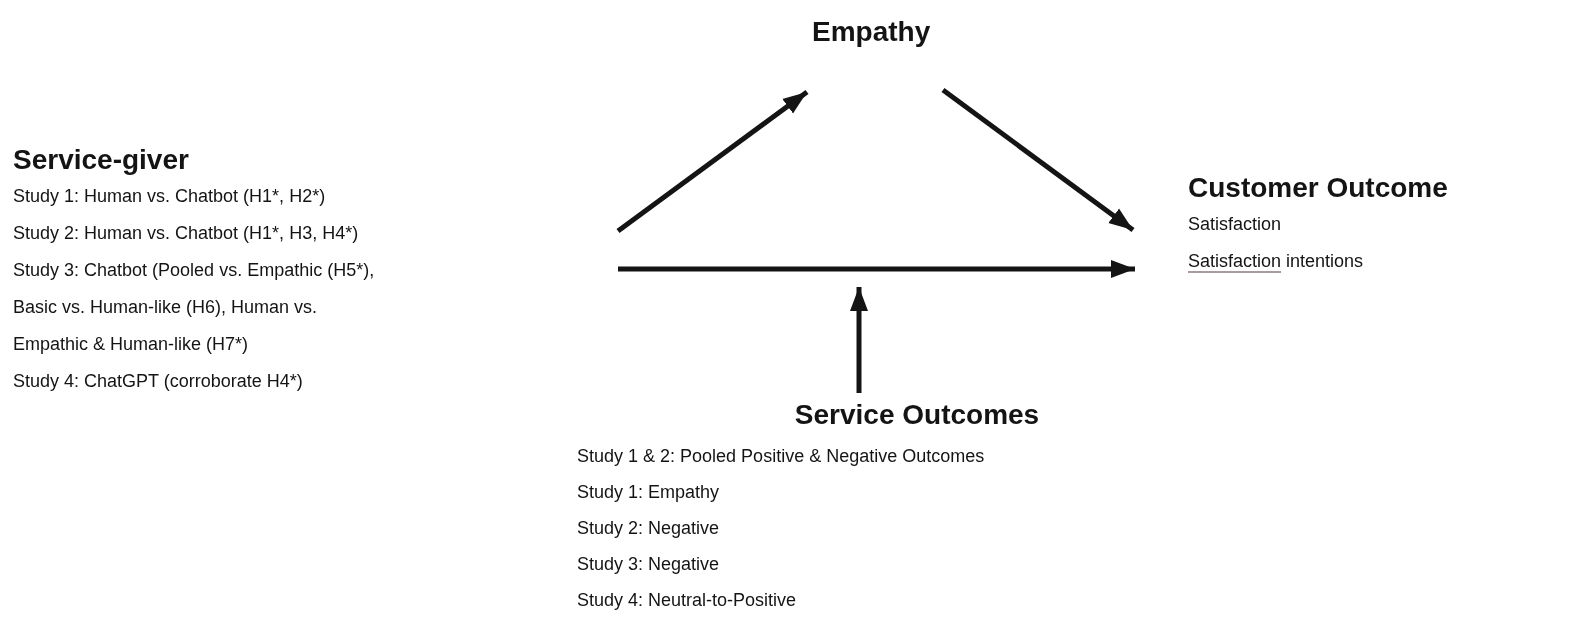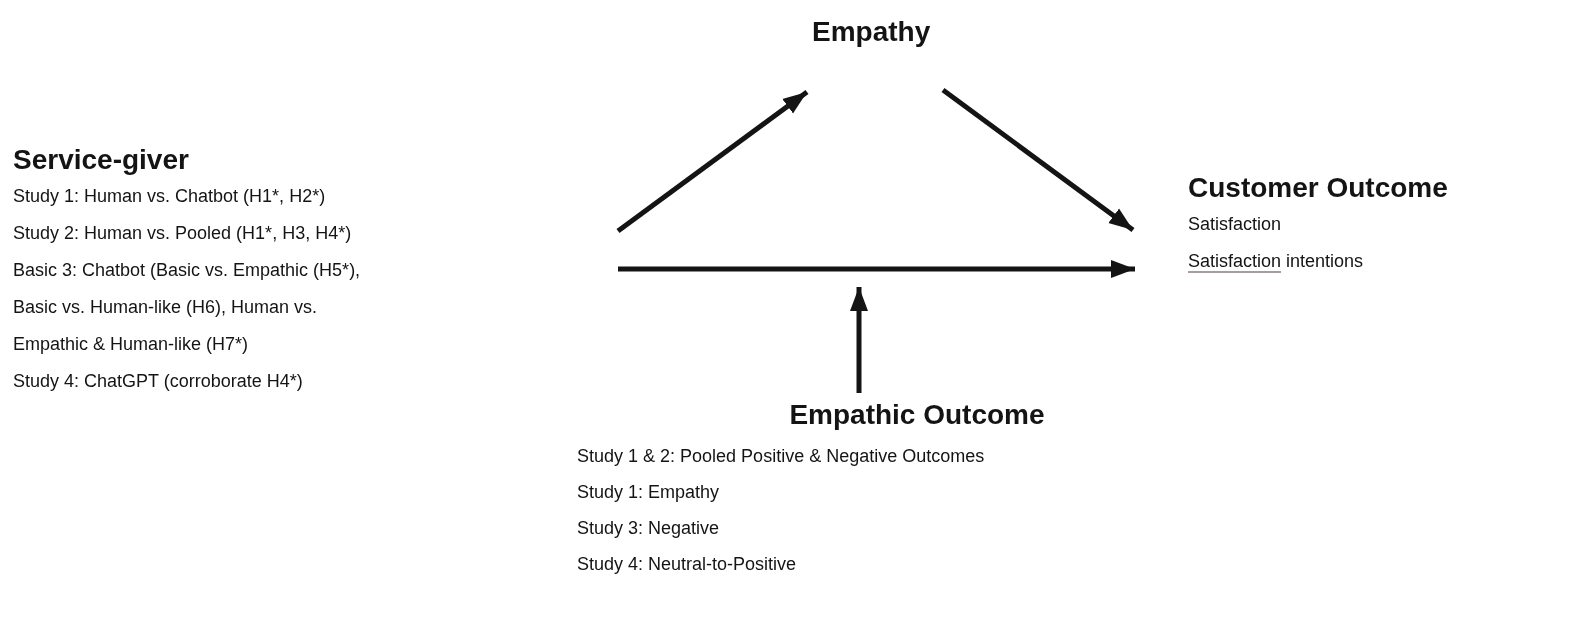--- a/index.html
+++ b/index.html
@@ -82,35 +82,36 @@
       <line x1="859" y1="393" x2="859" y2="287" stroke="#141414" stroke-width="5" marker-end="url(#ah)"></line>
     </svg>
 
   <div id="top-node" class="abs">
     <div class="node-title">Empathy</div>
   </div>
 
   <div id="left-node" class="abs">
     <div class="node-title">Service-giver</div>
     <div class="node-line">Study 1: Human vs. Chatbot (H1*, H2*)</div>
-    <div class="node-line">Study 2: Human vs. Pooled (H1*, H3, H4*)</div>
-    <div class="node-line">Basic 3: Chatbot (Basic vs. Empathic (H5*),</div>
+    <div class="node-line">Study 2: Human vs. Chatbot (H1*, H3, H4*)</div>
+    <div class="node-line">Study 3: Chatbot (Pooled vs. Empathic (H5*),</div>
     <div class="node-line">Basic vs. Human-like (H6), Human vs.</div>
     <div class="node-line">Empathic &amp; Human-like (H7*)</div>
     <div class="node-line">Study 4: ChatGPT (corroborate H4*)</div>
   </div>
 
   <div id="right-node" class="abs">
     <div class="node-title">Customer Outcome</div>
     <div class="node-line">Satisfaction</div>
     <div class="node-line"><span class="spellcheck-underline">Satisfaction</span><span> intentions</span></div>
   </div>
 
-  <div id="bottom-node-title" class="abs node-title">Empathic Outcome</div>
+  <div id="bottom-node-title" class="abs node-title">Service Outcomes</div>
 
   <div id="bottom-node-lines" class="abs">
     <div class="node-line">Study 1 &amp; 2: Pooled Positive &amp; Negative Outcomes</div>
     <div class="node-line">Study 1: Empathy</div>
+    <div class="node-line">Study 2: Negative</div>
     <div class="node-line">Study 3: Negative</div>
     <div class="node-line">Study 4: Neutral-to-Positive</div>
   </div>
 
 </div>
 
 </body></html>

